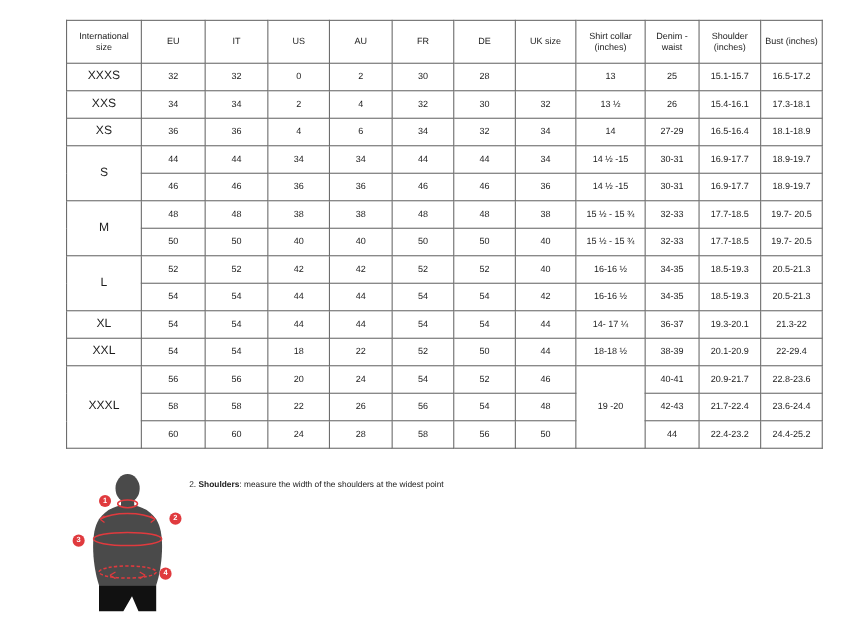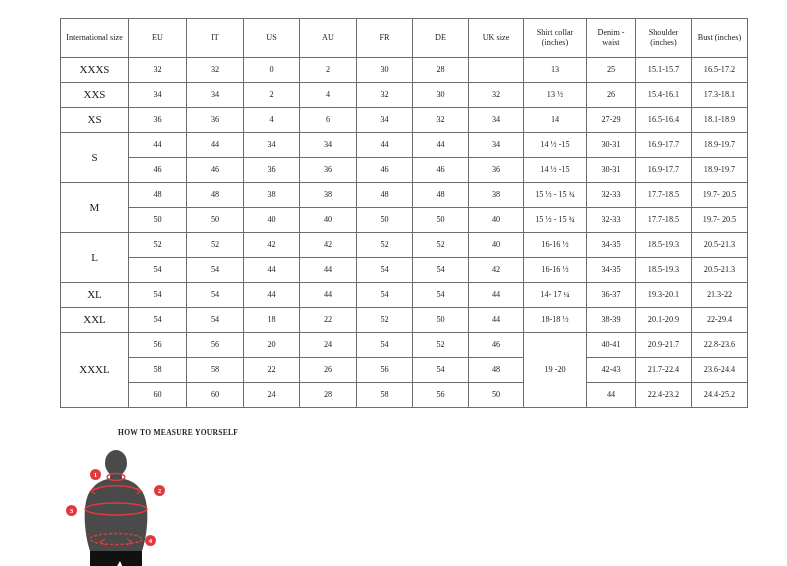--- a/index.html
+++ b/index.html
@@ -12,21 +12,20 @@
     height: 566px;
     font-family: "Liberation Sans", sans-serif;
     color: #1a1a1a;
     position: relative;
     overflow: hidden;
   }
   .page {
     position: relative;
     width: 624px;
     height: 566px;
-    font-family: Liberation Serif, serif;
   }
   table.size-table {
     position: absolute;
     left: 60px;
     top: 18px;
     width: 667px;
     border-collapse: collapse;
     table-layout: fixed;
   }
   table.size-table th,
@@ -352,21 +351,20 @@
         <td>56</td>
         <td>50</td>
         <td>44</td>
         <td>22.4-23.2</td>
         <td>24.4-25.2</td>
       </tr>
     </tbody>
   </table>
 
   <div class="measure-section">
-    <div class="measure-title">HOW TO MEASURE YOURSELF</div>
     <div class="measure-body">
 
       <div class="figure-wrap">
         <svg width="112" height="128" viewBox="0 0 112 128">
 
           <ellipse cx="56" cy="16" rx="11" ry="13" fill="#4a4a4a"></ellipse>
 
           <rect x="50" y="26" width="12" height="8" fill="#4a4a4a"></rect>
 
           <path d="M56 31 C 44 31, 36 36, 30 44 C 25 52, 24 64, 25 78 C 26 90, 28 98, 30 104 L82 104 C84 98, 86 90, 87 78 C88 64, 87 52, 82 44 C76 36, 68 31, 56 31 Z" fill="#4a4a4a"></path>
@@ -385,17 +383,21 @@
           <path d="M40 95 l5 -3 M40 95 l5 3" fill="none" stroke="#e03a3e" stroke-width="1.2"></path>
           <path d="M72 95 l-5 -3 M72 95 l-5 3" fill="none" stroke="#e03a3e" stroke-width="1.2"></path>
         </svg>
         <span class="num-badge badge1">1</span>
         <span class="num-badge badge2">2</span>
         <span class="num-badge badge3">3</span>
         <span class="num-badge badge4">4</span>
       </div>
 
       <ul class="measure-list">
+        <li>
+          <span>2</span>.
+          <b>Shoulders</b><span>: measure the width of the shoulders at the widest point</span>
+        </li>
       </ul>
     </div>
   </div>
 
 </div>
 
 </body></html>

